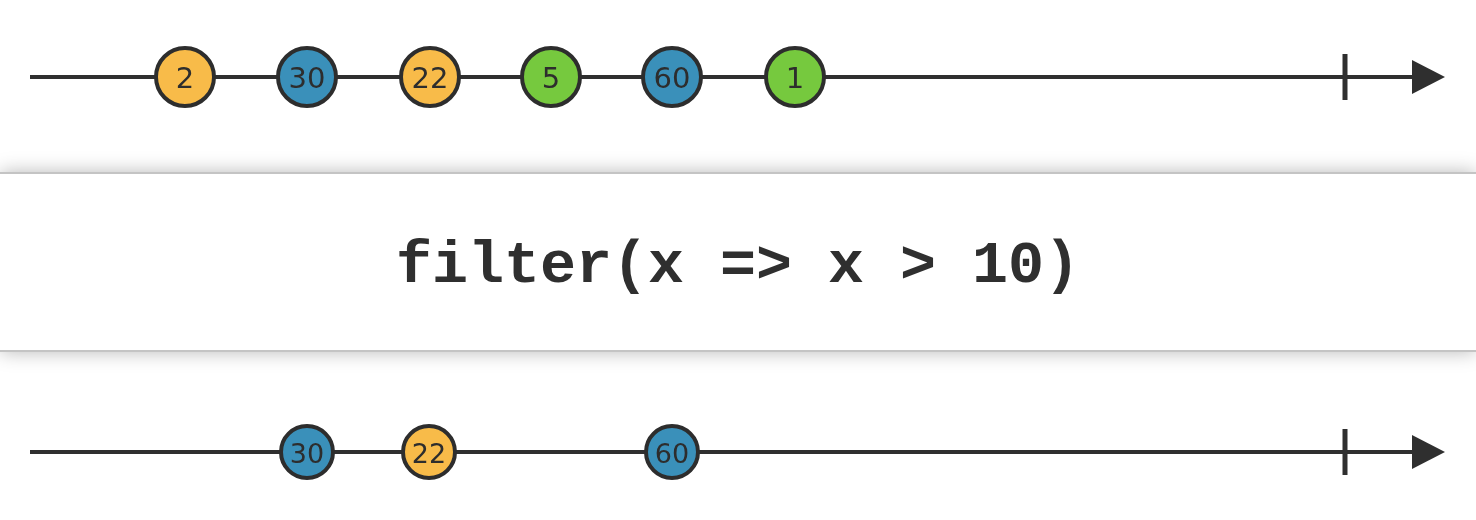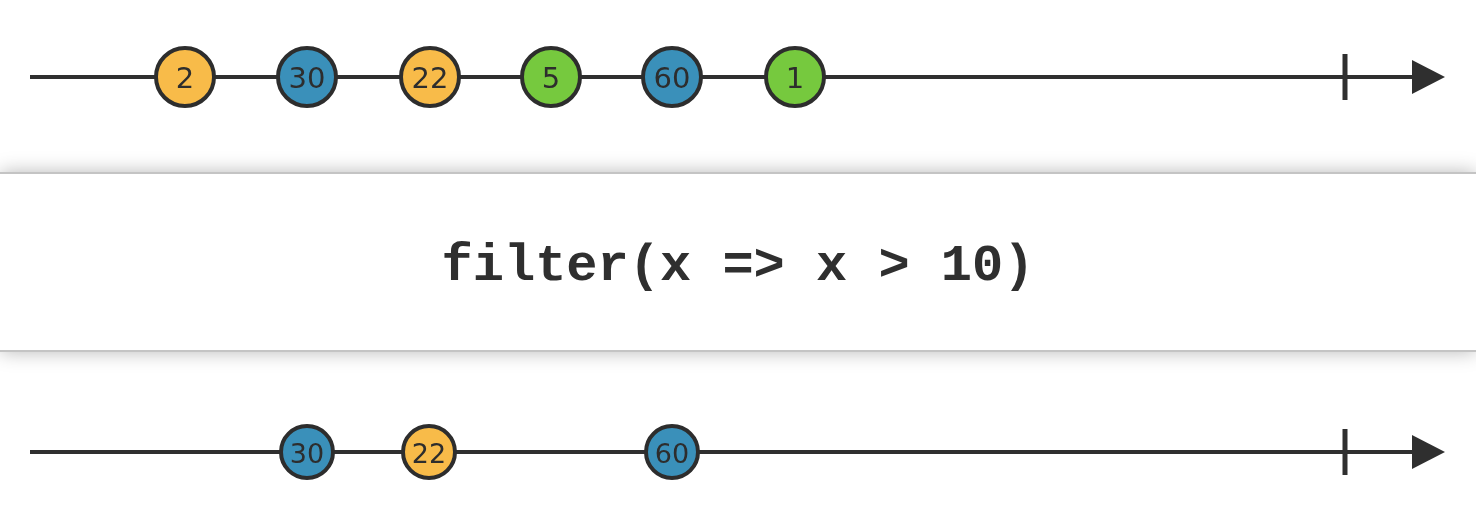--- a/index.html
+++ b/index.html
@@ -35,21 +35,21 @@
     border-bottom: 2px solid #c4c4c4;
     box-shadow: 0 0 18px rgba(0,0,0,0.28);
     display: flex;
     align-items: center;
     justify-content: center;
     padding-top: 8px;
   }
   .operator-code {
     font-family: "Liberation Mono", "DejaVu Sans Mono", monospace;
     font-weight: 700;
-    font-size: 52px;
+    font-size: 60px;
     letter-spacing: 0;
     color: #2f2f2f;
     white-space: pre;
   }
   .marble-text {
     font-family: "DejaVu Sans", "Liberation Sans", sans-serif;
   }
 </style>
 </head>
 <body>

